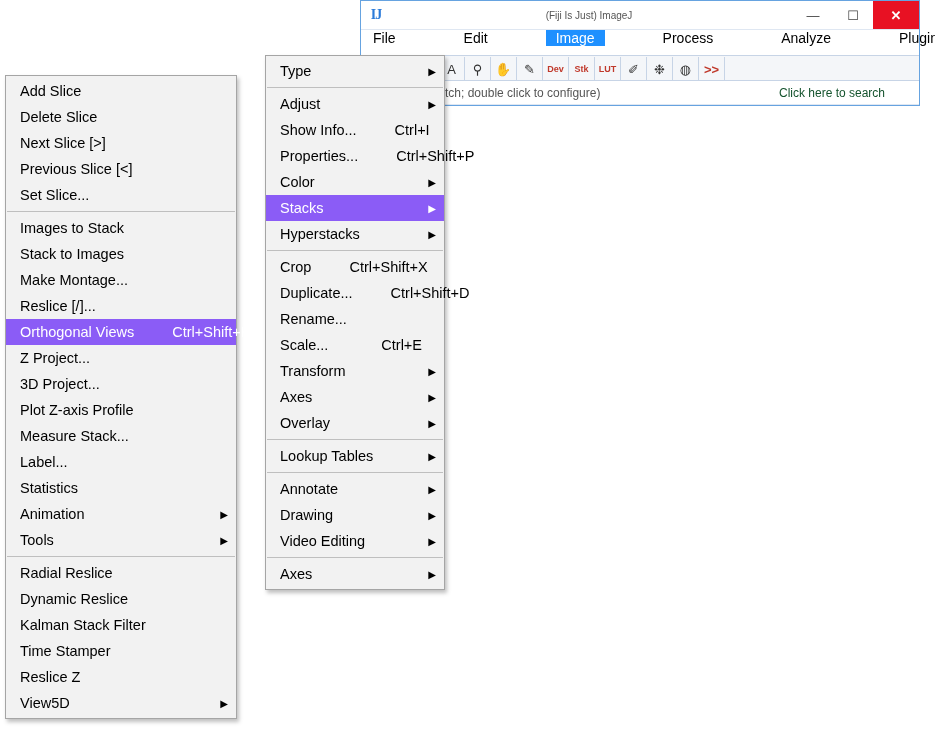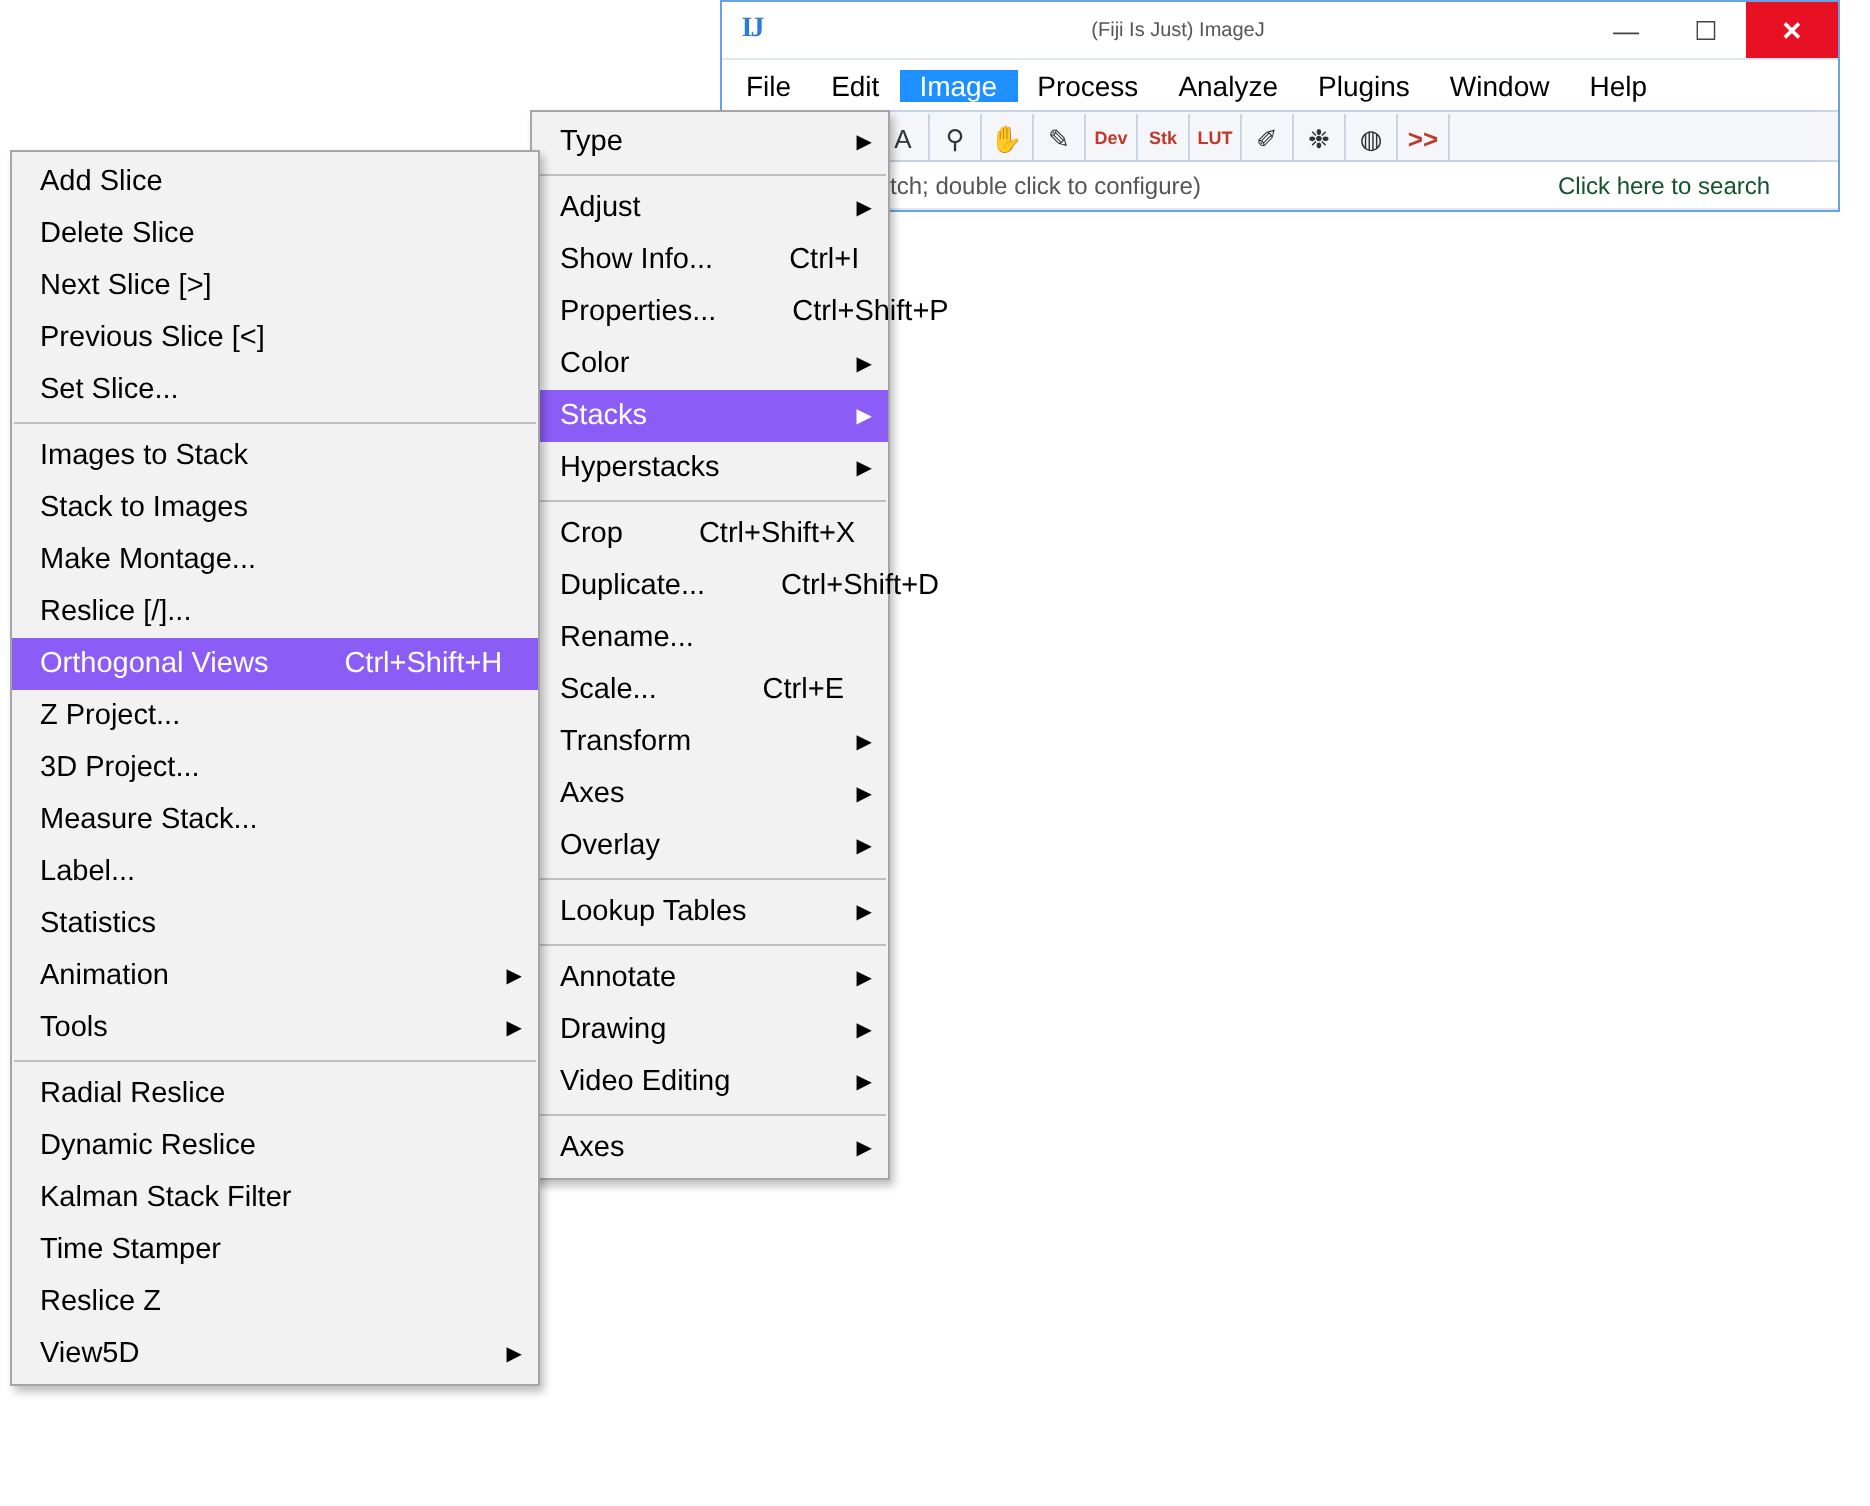--- a/index.html
+++ b/index.html
@@ -45,22 +45,23 @@
   .winbtns .wb {
     width: 40px; height: 100%;
     display: flex; align-items: center; justify-content: center;
     font-size: 13px; color: #444;
   }
   .winbtns .wb.close { background: #e81123; color: #fff; width: 46px; font-weight: bold;}
   .menubar {
     height: 26px;
     background: #fff;
     border-top: 1px solid #dfe7f2;
-    display: flex; align-items: center;
+    display: flex; align-items: flex-start;
     padding-left: 2px;
+    gap: 48px;
   }
   .menubar .mitem {
     padding: 0 10px;
     display: flex; align-items: center;
     font-size: 14px;
     color: #000;
   }
   .menubar .mitem.active {
     background: #1e90ff; color: #fff;
   }
@@ -120,21 +121,21 @@
     position: absolute; right: 8px;
     font-size: 10px; color: #000;
   }
   .menu .item.active { background: #8b5cf6; color:#fff; }
   .menu .item.active .arrow { color:#fff; }
   .menu .sep {
     height: 1px; background: #bfbfbf;
     margin: 3px 1px;
   }
   .menu-image { left: 265px; top: 55px; width: 180px; }
-  .menu-stacks { left: 5px;   top: 75px; width: 265px; }
+  .menu-stacks { left: 5px;   top: 75px; width: 232px; }
 </style>
 </head>
 <body>
 
 <div class="win">
   <div class="titlebar">
     <span class="app-icon"></span>
     <span class="title">(Fiji Is Just) ImageJ</span>
     <div class="winbtns">
       <div class="wb">—</div>
@@ -290,20 +291,23 @@
       <span>Orthogonal Views</span>
       <span class="key">Ctrl+Shift+H</span>
     </div>
     <div class="item">
       <span>Z Project...</span>
     </div>
     <div class="item">
       <span>3D Project...</span>
     </div>
     <div class="item">
+      <span>Plot Z-axis Profile</span>
+    </div>
+    <div class="item">
       <span>Measure Stack...</span>
     </div>
     <div class="item">
       <span>Label...</span>
     </div>
     <div class="item">
       <span>Statistics</span>
     </div>
     <div class="item">
       <span>Animation</span>

